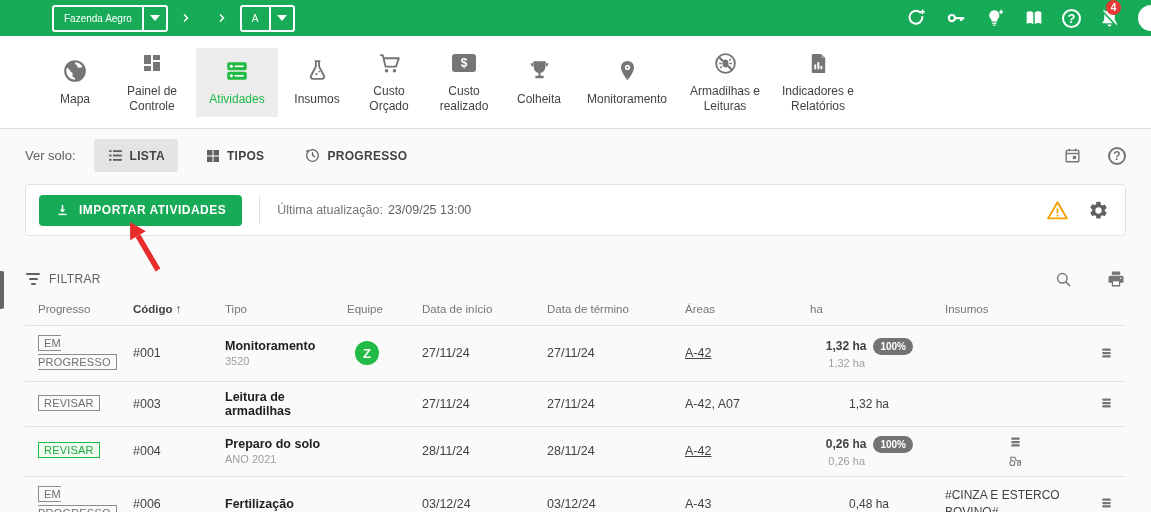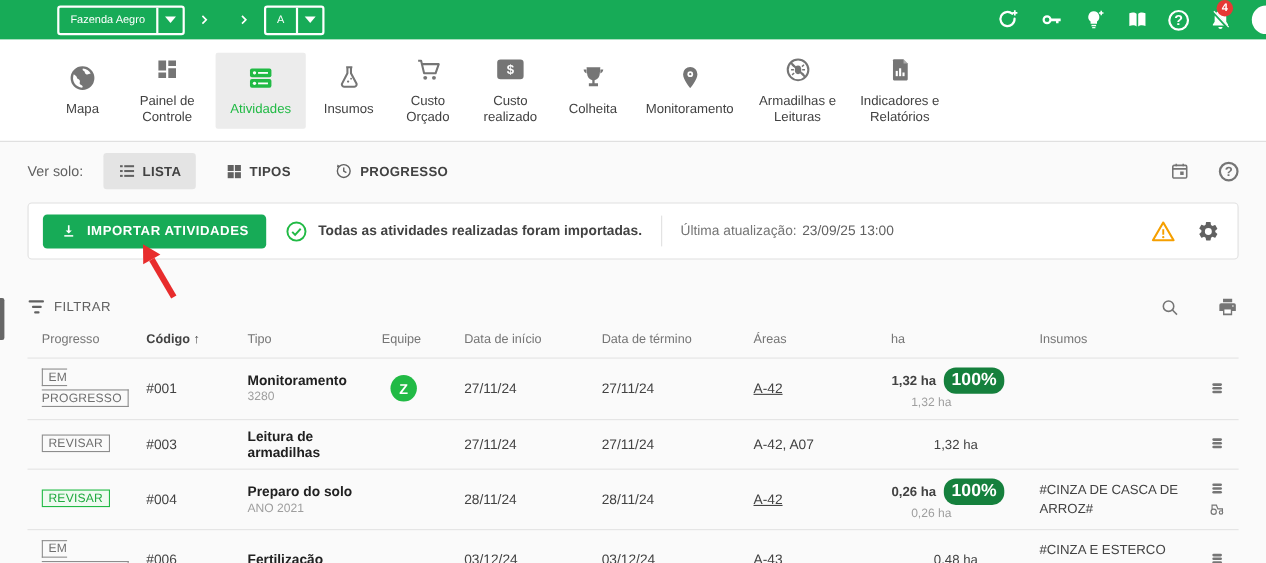--- a/index.html
+++ b/index.html
@@ -85,21 +85,21 @@
   .tipo-main { font-weight:bold; color:#212121; font-size:12.5px; }
   .tipo-sub { font-size:11px; color:#9e9e9e; margin-top:2px; }
   .avatar { width:24px; height:24px; border-radius:50%; background:#21ba45; color:#fff; font-size:13px; font-weight:bold;
             display:flex; align-items:center; justify-content:center; margin-left:8px; cursor:pointer; }
   .area-link { text-decoration:underline; cursor:pointer; }
   .cell-ha { display:flex; flex-direction:column; align-items:flex-end; padding-right:32px; }
   .ha-line { display:flex; align-items:center; gap:7px; }
   .ha-main { font-size:12px; color:#424242; font-weight:bold; }
   .ha-plain { font-size:12px; color:#424242; margin-right:24px; }
   .ha-sub { font-size:11px; color:#9e9e9e; margin-top:2px; margin-right:48px; }
-  .pct-pill { background:#15803d; color:#fff; font-size:16px; font-weight:bold; padding:3px 7px; border-radius:11px; }
+  .pct-pill { background:#737373; color:#fff; font-size:10px; font-weight:bold; padding:3px 7px; border-radius:11px; }
   .cell-ins { font-size:12px; color:#424242; line-height:1.4; padding-right:14px; }
   .cell-act { display:flex; flex-direction:column; align-items:center; gap:3px; }
   .trow:last-child { border-bottom:1px solid #e3e3e3; }
   svg { display:block; }
 </style>
 </head>
 <body>
 
 <div class="topbar">
   <div class="tb-select outline">
@@ -317,27 +317,20 @@
 </div>
 
 <div class="import-card">
   <button class="import-btn">
     <svg width="15" height="15" viewBox="0 0 24 24">
         <path d="M10.8 3h2.4v7.5h3.3L12 15l-4.5-4.5h3.3z" fill="#fff"></path>
         <rect x="5.5" y="17.2" width="13" height="2.2" fill="#fff"></rect>
       </svg>
     <span>IMPORTAR ATIVIDADES</span>
   </button>
-  <span class="status-wrap">
-    <svg width="21" height="21" viewBox="0 0 24 24">
-        <circle cx="12" cy="12" r="9.4" fill="none" stroke="#21ba45" stroke-width="2"></circle>
-        <path d="M7.6 12.4l3 3 5.8-6.3" fill="none" stroke="#21ba45" stroke-width="2"></path>
-      </svg>
-    <span class="status-text">Todas as atividades realizadas foram importadas.</span>
-  </span>
   <span class="vdiv"></span>
   <span class="updated">
     <span>Última atualização:</span><b>23/09/25 13:00</b>
   </span>
   <span class="card-right">
     <span>
       <svg width="23" height="23" viewBox="0 0 24 24">
           <path d="M12 3.4L2.2 20.2h19.6z" fill="none" stroke="#f59f00" stroke-width="2" stroke-linejoin="round"></path>
           <rect x="11.1" y="9.8" width="1.8" height="5.2" fill="#f59f00"></rect>
           <circle cx="12" cy="17.3" r="1.1" fill="#f59f00"></circle>
@@ -393,21 +386,21 @@
     <span>Data de término</span>
     <span>Áreas</span>
     <span>ha</span>
     <span>Insumos</span>
     <span></span>
   </div>
 
   <div class="trow r0">
     <span class="badge-wrapped"><span class="badge-inline">EM PROGRESSO</span></span>
     <span class="cell">#001</span>
-    <span class="cell"><span class="tipo-main">Monitoramento</span><span class="tipo-sub" style="display:block">3280</span></span>
+    <span class="cell"><span class="tipo-main">Monitoramento</span><span class="tipo-sub" style="display:block">3520</span></span>
     <span class="cell">
         <span class="avatar">Z</span>
       </span>
     <span class="cell">27/11/24</span>
     <span class="cell">27/11/24</span>
     <span class="cell"><span class="area-link">A-42</span></span>
     <span class="cell-ha">
         <span class="ha-line">
           <span class="ha-main">1,32 ha</span>
           <span class="pct-pill">100%</span>
@@ -457,21 +450,20 @@
     <span class="cell">28/11/24</span>
     <span class="cell">28/11/24</span>
     <span class="cell"><span class="area-link">A-42</span></span>
     <span class="cell-ha">
         <span class="ha-line">
           <span class="ha-main">0,26 ha</span>
           <span class="pct-pill">100%</span>
         </span>
         <span class="ha-sub">0,26 ha</span>
       </span>
-    <span class="cell-ins">#CINZA DE CASCA DE ARROZ#</span>
     <span class="cell-act">
       <span>
           <svg width="15" height="15" viewBox="0 0 24 24" fill="#757575">
             <rect x="5" y="4" width="14" height="3.7" rx="1.85"></rect>
             <rect x="5" y="9.4" width="14" height="3.7" rx="1.85"></rect>
             <rect x="5" y="14.8" width="14" height="3.7" rx="1.85"></rect>
           </svg>
         </span>
       <span>
           <svg width="15" height="15" viewBox="0 0 24 24">

